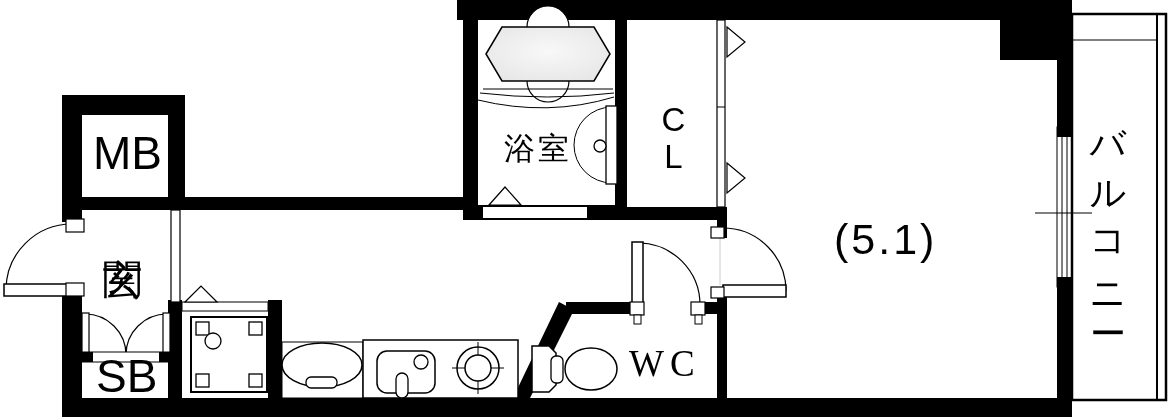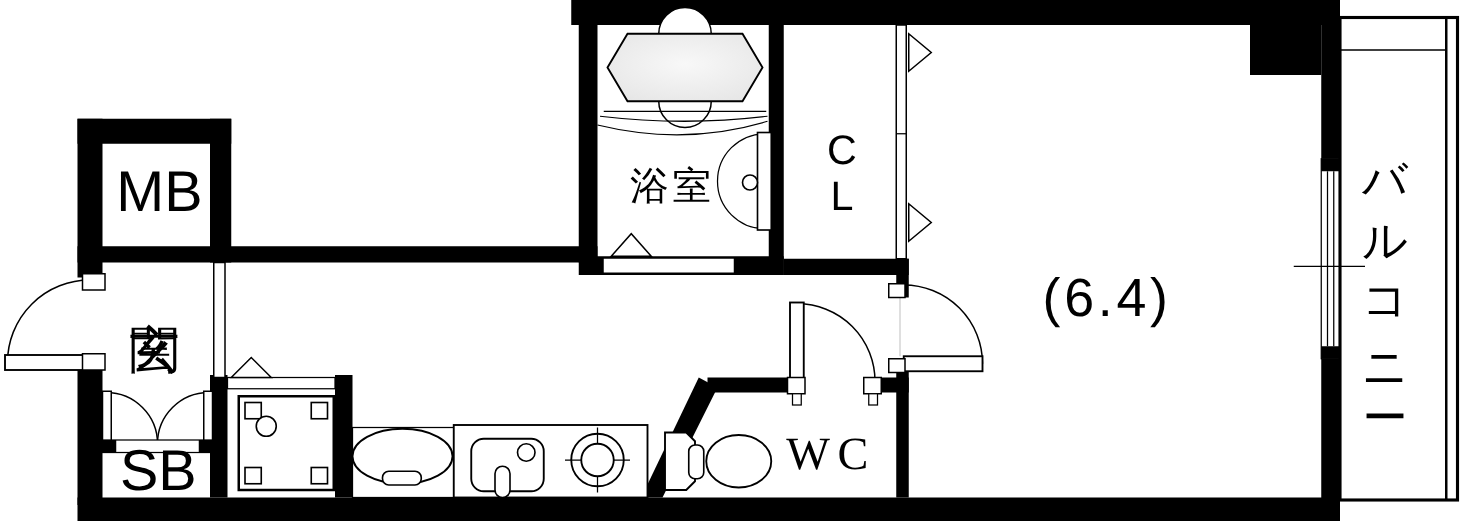--- a/index.html
+++ b/index.html
@@ -164,17 +164,17 @@
 
 <div class="label" style="left:504px;top:133px;font-size:31px;letter-spacing:3px;">浴室</div>
 
 <div class="label" style="left:96px;top:353px;font-size:46px;">SB</div>
 
 <div class="label vert upright" style="left:657px;top:101px;font-size:33px;">CL</div>
 
 <div class="label" style="left:629px;top:345px;font-size:37px;letter-spacing:6px;font-family:Liberation Serif, serif;">WC</div>
 
 
-<div class="label" style="left:834px;top:218px;font-size:43px;letter-spacing:3px;">(6.4)</div>
+<div class="label" style="left:834px;top:218px;font-size:43px;letter-spacing:3px;">(5.1)</div>
 
 <div class="label vert" style="left:1090px;top:103px;font-size:36px;letter-spacing:12px;">バルコニー</div>
 
 </div>
 
 </body></html>

